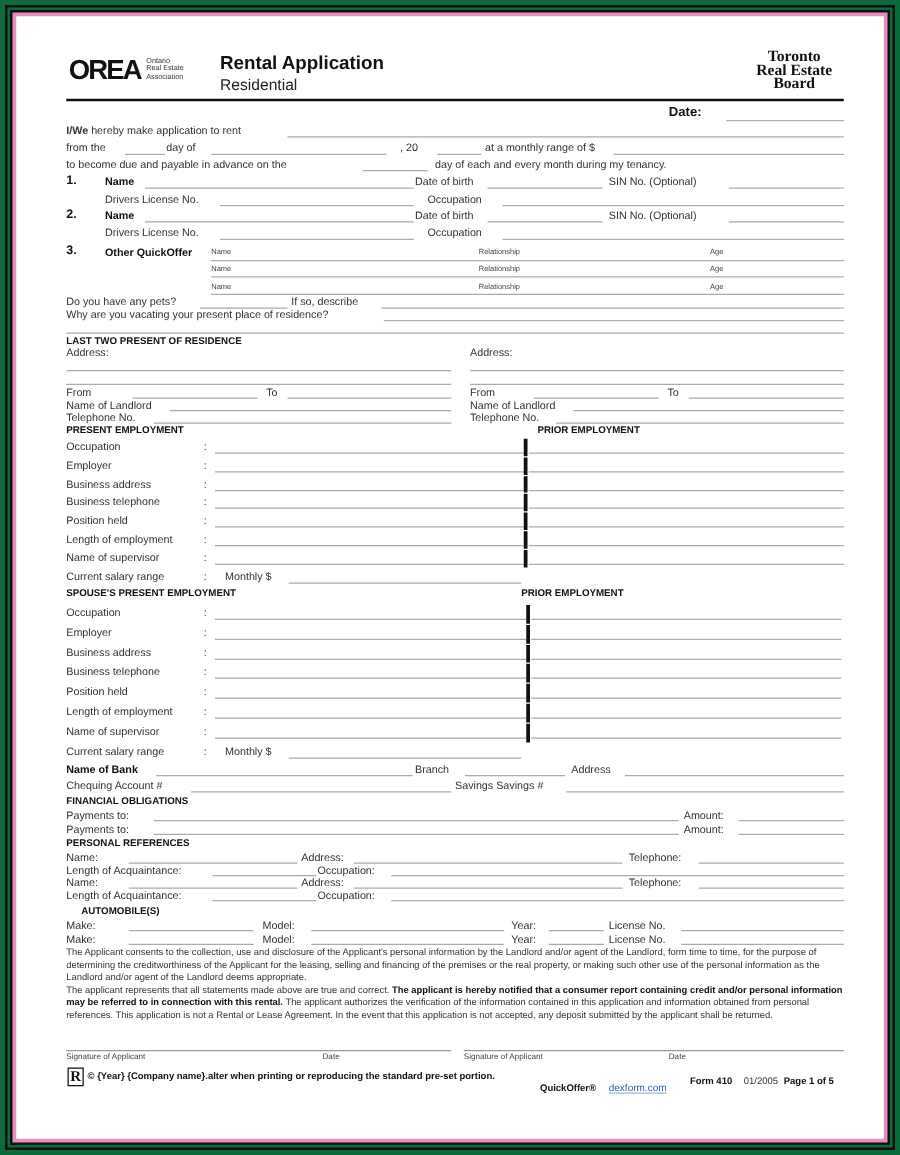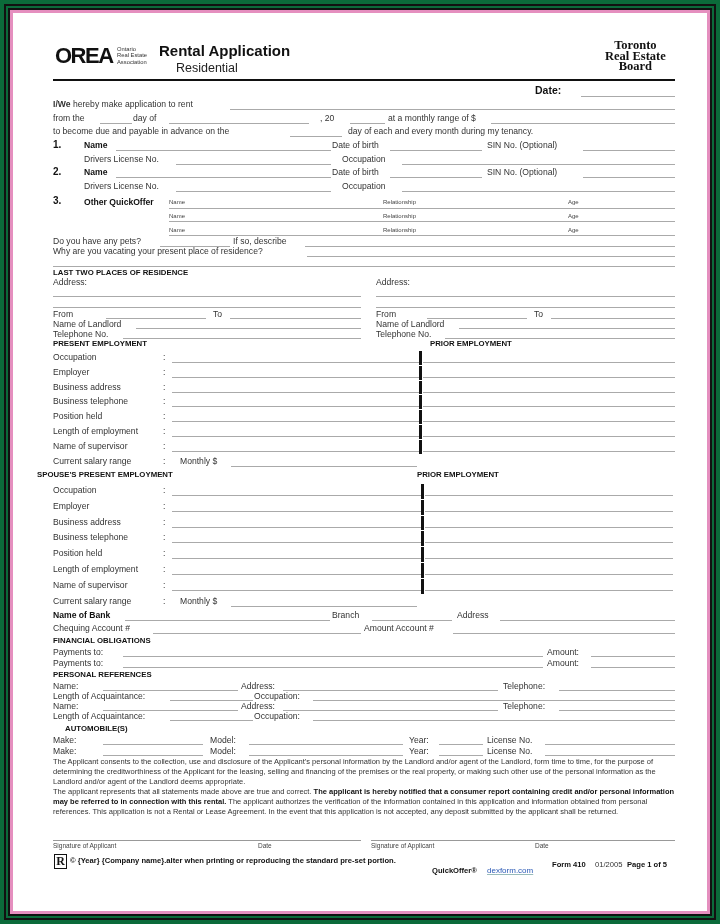--- a/index.html
+++ b/index.html
@@ -37,21 +37,21 @@
 <div class="frame4"></div>
 
 <div class="page">
 
   <div class="abs orea" style="left:42px; top:30px;">OREA</div>
   <div class="abs orea-sub" style="left:104px; top:33px;">
     <div>Ontario</div>
     <div>Real Estate</div>
     <div>Association</div>
   </div>
-  <div class="abs title" style="left:146px; top:29px;">Rental Application</div>
+  <div class="abs title" style="left:163px; top:29px;">Rental Application</div>
   <div class="abs subtitle" style="left:163px; top:48px;">Residential</div>
   <div class="abs treb" style="left:592px; top:27px;">
     <div>Toronto</div>
     <div>Real Estate</div>
     <div>Board</div>
   </div>
   <div class="hr" style="left:40px; top:66px; width:622px;"></div>
 
   <div class="abs tb" style="left:522px; top:71px; font-size:10.5px;">Date:</div>
   <div class="ln" style="left:568px; top:83px; width:94px;"></div>
@@ -115,21 +115,21 @@
   <div class="ln" style="left:156px; top:222px; width:506px;"></div>
 
   <div class="abs t" style="left:40px; top:223px;">Do you have any pets?</div>
   <div class="ln" style="left:147px; top:233px; width:70px;"></div>
   <div class="abs t" style="left:220px; top:223px;">If so, describe</div>
   <div class="ln" style="left:292px; top:233px; width:370px;"></div>
   <div class="abs t" style="left:40px; top:233px;">Why are you vacating your present place of residence?</div>
   <div class="ln" style="left:294px; top:243px; width:368px;"></div>
   <div class="ln" style="left:40px; top:253px; width:622px;"></div>
 
-  <div class="abs hd" style="left:40px; top:255px;">LAST TWO PLACES OF RESIDENCE</div>
+  <div class="abs hd" style="left:40px; top:255px;">LAST TWO PRESENT OF RESIDENCE</div>
   <div class="abs t" style="left:40px; top:264px;">Address:</div>
   <div class="ln" style="left:40px; top:283px; width:308px;"></div>
   <div class="ln" style="left:40px; top:294px; width:308px;"></div>
   <div class="abs t" style="left:40px; top:296px;">From</div>
   <div class="ln" style="left:93px; top:305px; width:100px;"></div>
   <div class="abs t" style="left:200px; top:296px;">To</div>
   <div class="ln" style="left:217px; top:305px; width:131px;"></div>
   <div class="abs t" style="left:40px; top:306px;">Name of Landlord</div>
   <div class="ln" style="left:123px; top:315px; width:225px;"></div>
   <div class="abs t" style="left:40px; top:316px;">Telephone No.</div>
@@ -144,33 +144,33 @@
   <div class="ln" style="left:538px; top:305px; width:124px;"></div>
   <div class="abs t" style="left:363px; top:306px;">Name of Landlord</div>
   <div class="ln" style="left:446px; top:315px; width:216px;"></div>
   <div class="abs t" style="left:363px; top:316px;">Telephone No.</div>
   <div class="ln" style="left:432px; top:325px; width:230px;"></div>
 
   <div class="abs hd" style="left:40px; top:326px;">PRESENT EMPLOYMENT</div>
   <div class="abs hd" style="left:417px; top:326px;">PRIOR EMPLOYMENT</div>
   <div id="emp1"></div>
 
-  <div class="abs hd" style="left:24px; top:457px;">SPOUSE'S PRESENT EMPLOYMENT</div>
+  <div class="abs hd" style="left:40px; top:457px;">SPOUSE'S PRESENT EMPLOYMENT</div>
   <div class="abs hd" style="left:404px; top:457px;">PRIOR EMPLOYMENT</div>
   <div id="emp2"></div>
 
   <div class="abs tb" style="left:40px; top:597px;">Name of Bank</div>
   <div class="ln" style="left:112px; top:607px; width:205px;"></div>
   <div class="abs t" style="left:319px; top:597px;">Branch</div>
   <div class="ln" style="left:359px; top:607px; width:80px;"></div>
   <div class="abs t" style="left:444px; top:597px;">Address</div>
   <div class="ln" style="left:487px; top:607px; width:175px;"></div>
   <div class="abs t" style="left:40px; top:610px;">Chequing Account #</div>
   <div class="ln" style="left:140px; top:620px; width:208px;"></div>
-  <div class="abs t" style="left:351px; top:610px;">Amount Account #</div>
+  <div class="abs t" style="left:351px; top:610px;">Savings Savings #</div>
   <div class="ln" style="left:440px; top:620px; width:222px;"></div>
 
   <div class="abs hd" style="left:40px; top:623px;">FINANCIAL OBLIGATIONS</div>
   <div class="abs t" style="left:40px; top:634px;">Payments to:</div>
   <div class="ln" style="left:110px; top:643px; width:420px;"></div>
   <div class="abs t" style="left:534px; top:634px;">Amount:</div>
   <div class="ln" style="left:578px; top:643px; width:84px;"></div>
   <div class="abs t" style="left:40px; top:645px;">Payments to:</div>
   <div class="ln" style="left:110px; top:654px; width:420px;"></div>
   <div class="abs t" style="left:534px; top:645px;">Amount:</div>

